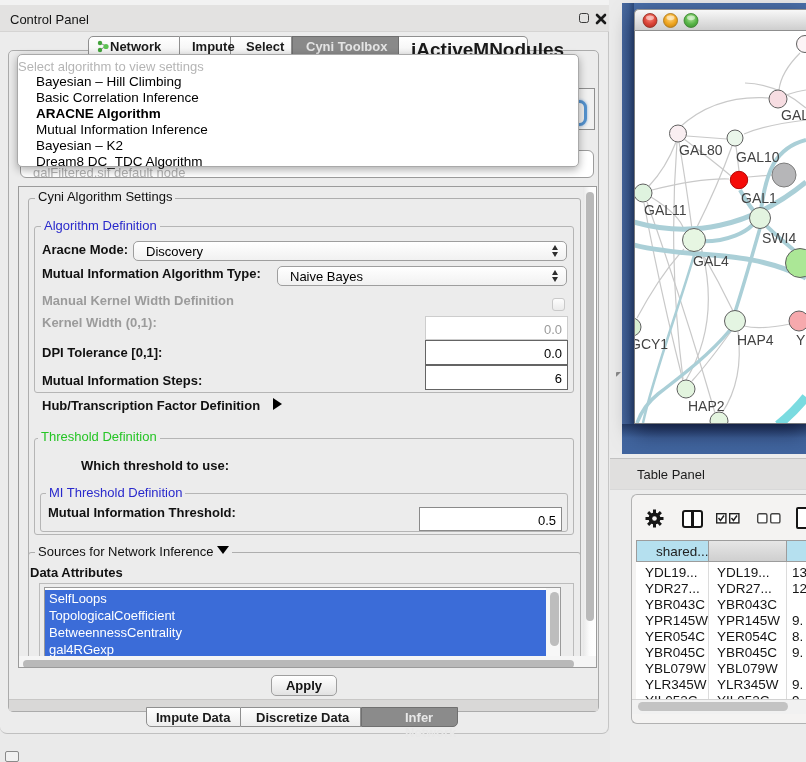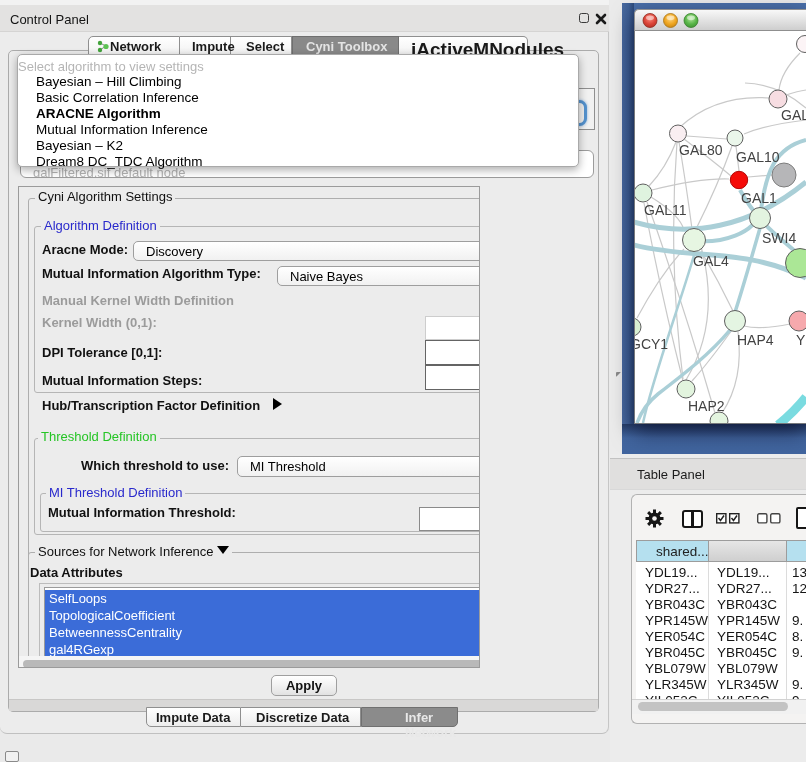--- a/index.html
+++ b/index.html
@@ -52,21 +52,21 @@
   <div style="position:absolute;left:323px;top:3px;font-size:19px;font-weight:bold;color:#1a1a1a;">jActiveMNodules</div>
 </div>
 
 <div class="abs" style="left:560px;top:88px;width:35px;height:42px;background:#f1f1f1;border:1px solid #8f8f8f;"></div>
 <div class="abs" style="left:572px;top:100px;width:15px;height:26px;border:3px solid #5391cd;border-radius:8px;background:#ededed;box-shadow:0 0 3px rgba(110,160,215,0.8);"></div>
 
 <div class="abs" style="left:20px;top:150px;width:574px;height:28px;background:#fff;border:1px solid #9c9c9c;border-radius:6px;overflow:hidden;">
   <div style="position:absolute;left:12px;top:14px;font-size:13px;color:#b4b4b4;">galFiltered.sif default node</div>
 </div>
 
-<div class="abs" style="left:18px;top:186px;width:462px;height:482px;border:1px solid #9b9b9b;background:#ececec;overflow:hidden;" id="scrollpane">
+<div class="abs" style="left:18px;top:186px;width:579px;height:482px;border:1px solid #9b9b9b;background:#ececec;overflow:hidden;" id="scrollpane">
   <div class="abs" style="left:0;top:0;width:563px;height:469px;overflow:hidden;" id="settings">
 
     <div class="abs" style="left:9px;top:11px;width:553px;height:470px;border:1px solid #aeaeae;border-radius:3px;"></div>
     <div class="grouptitle" style="left:16px;top:3px;color:#111;">Cyni Algorithm Settings</div>
 
     <div class="abs" style="left:15px;top:39px;width:540px;height:167px;border:1px solid #b5b5b5;border-radius:3px;"></div>
     <div class="grouptitle" style="left:22px;top:32px;color:#2929cc;">Algorithm Definition</div>
     <div class="abs b13" style="left:23px;top:55px;">Aracne Mode:</div>
     <div class="abs combo" style="left:114px;top:54px;width:434px;height:20px;">
           <span>Discovery</span>
@@ -86,23 +86,20 @@
     <div class="abs b13" style="left:23px;top:186px;">Mutual Information Steps:</div>
     <div class="field" style="left:406px;top:178px;width:143px;height:25px;border:1.5px solid #646464;"></div>
     <div class="fieldtxt" style="left:406px;top:184px;width:137px;color:#000;">6</div>
 
     <div class="abs b13" style="left:23px;top:211px;">Hub/Transcription Factor Definition</div>
     <div class="abs" style="left:254px;top:211px;width:0;height:0;border-left:9px solid #000;border-top:6px solid transparent;border-bottom:6px solid transparent;"></div>
 
     <div class="abs" style="left:15px;top:251px;width:540px;height:97px;border:1px solid #b5b5b5;border-radius:3px;"></div>
     <div class="grouptitle" style="left:19px;top:243px;color:#25c525;">Threshold Definition</div>
     <div class="abs b13" style="left:62px;top:271px;">Which threshold to use:</div>
-    <div class="abs combo" style="left:218px;top:269px;width:285px;height:21px;">
-          <span>MI Threshold</span>
-        </div>
 
     <div class="abs" style="left:21px;top:306px;width:528px;height:39px;border:1px solid #b5b5b5;border-radius:3px;"></div>
     <div class="grouptitle" style="left:27px;top:299px;color:#2929cc;">MI Threshold Definition</div>
     <div class="abs b13" style="left:29px;top:318px;">Mutual Information Threshold:</div>
     <div class="field" style="left:400px;top:320px;width:143px;height:24px;border:1px solid #8a8a8a;"></div>
     <div class="fieldtxt" style="left:400px;top:326px;width:137px;color:#000;">0.5</div>
 
     <div class="abs" style="left:9px;top:365px;width:553px;height:116px;border:1px solid #aeaeae;border-radius:3px;"></div>
     <div class="grouptitle" style="left:16px;top:358px;color:#111;">Sources for Network Inference <span style="display:inline-block;width:0;height:0;border-top:8px solid #000;border-left:6px solid transparent;border-right:6px solid transparent;vertical-align:2px;"></span></div>
     <div class="abs b13" style="left:11px;top:378px;">Data Attributes</div>

